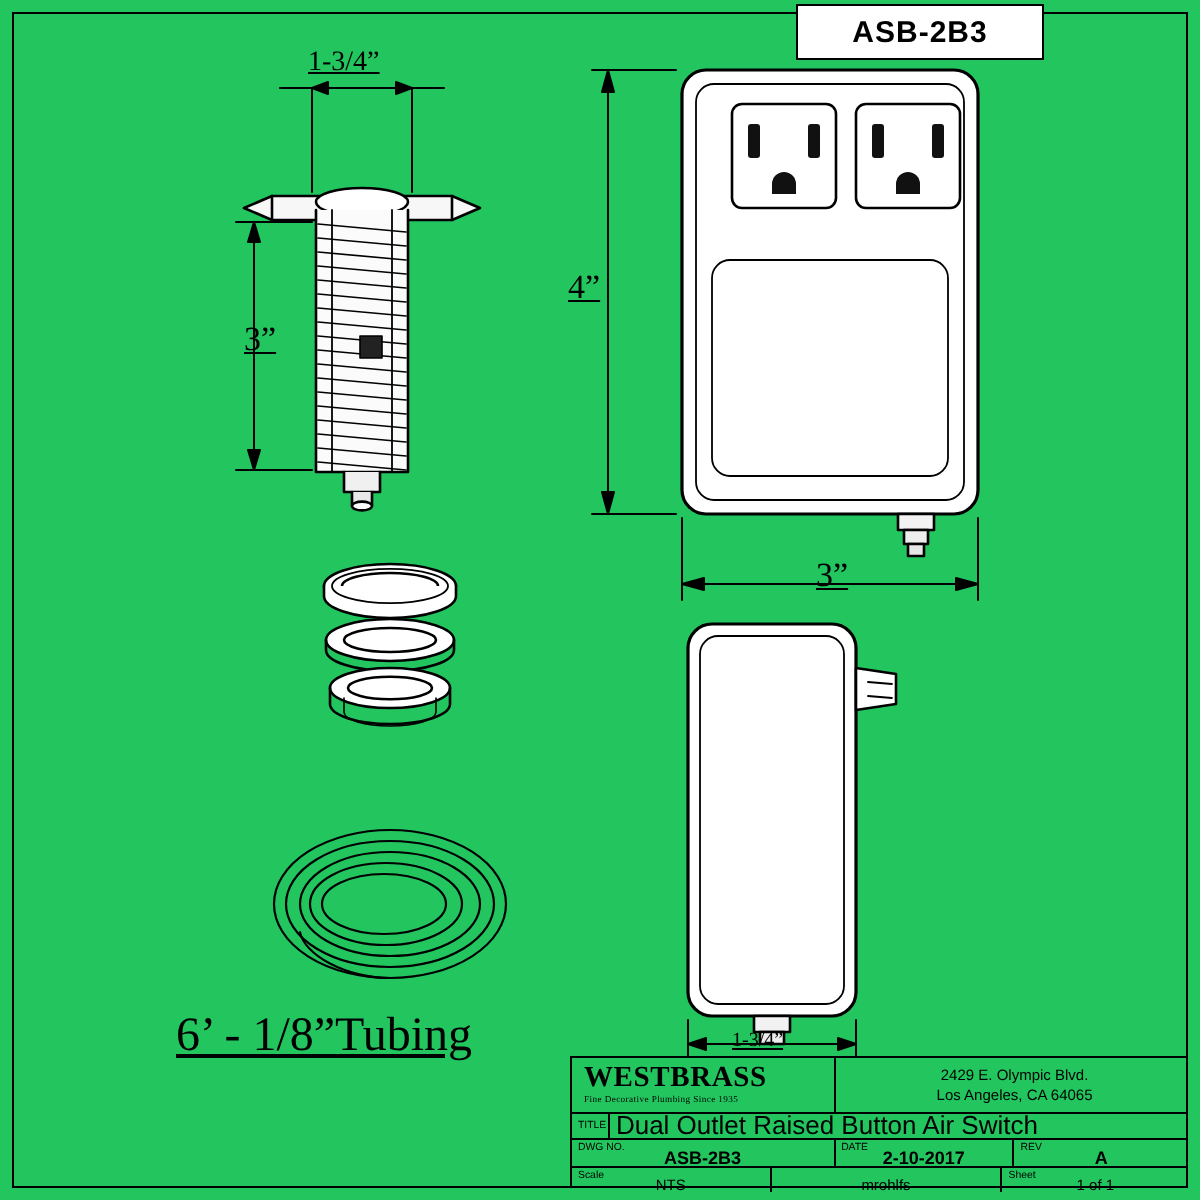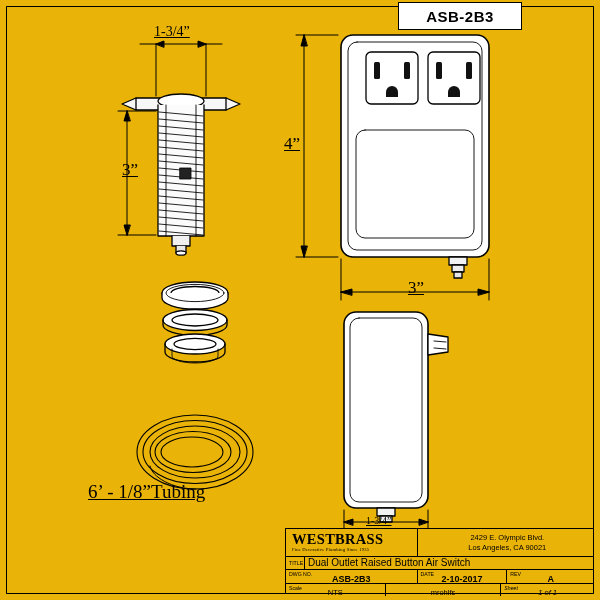--- a/index.html
+++ b/index.html
@@ -11,21 +11,21 @@
     width: 600px;
     height: 600px;
     font-family: "Liberation Sans", sans-serif;
     color: #000000;
     overflow: hidden;
   }
   #sheet {
     position: relative;
     width: 600px;
     height: 600px;
-    background: #eab308;
+    background: #22c55e;
     box-sizing: border-box;
   }
   .frame {
     position: absolute;
     left: 6px;
     top: 6px;
     width: 588px;
     height: 588px;
     border: 1.6px solid #000;
     box-sizing: border-box;
@@ -127,31 +127,31 @@
     flex-direction: column;
     justify-content: center;
     padding-left: 6px;
     font-size: 7.5px;
     line-height: 9.5px;
     text-align: center;
   }
   .title-row { height: 13px; }
   .title-key { width: 19px; display:flex; align-items:center; }
   .title-val { width: 290px; display:flex; align-items:center; }
-  .title-val .tb-val { font-weight: normal; font-size: 10px; }
+  .title-val .tb-val { font-weight: normal; font-size: 13px; }
   .dwg-row { height: 14px; }
   .c-dwg { width: 132px; }
   .c-date { width: 90px; }
   .c-rev { width: 87px; }
   .inline-key { font-size: 5.2px; position:absolute; left:3px; top:1px; }
   .inline-val { font-size: 9px; font-weight: bold; text-align:center; padding-top:3px; }
   .bottom-row { height: 12px; }
   .c-scale { width: 100px; }
   .c-by { width: 116px; }
-  .c-sheet { width: 93px; font-style: italic; }
+  .c-sheet { width: 93px; }
   .inline-val-sm { font-size: 7.5px; text-align:center; padding-top:3px; }
 </style>
 </head>
 <body>
 
 <div id="sheet">
 
   <div class="frame"></div>
 
   <div class="part-tag">ASB-2B3</div>
@@ -300,32 +300,32 @@
       </g>
 
     </g>
   </svg>
 
   <div class="lbl" style="left:154px; top:24px;">1-3/4”</div>
   <div class="lbl big" style="left:122px; top:160px;">3”</div>
   <div class="lbl big" style="left:284px; top:134px;">4”</div>
   <div class="lbl big" style="left:408px; top:278px;">3”</div>
   <div class="lbl" style="left:366px; top:515px; font-size:10px;">1-3/4”</div>
-  <div class="lbl" style="left:88px; top:481px; font-size:19px;">6’ - 1/8”Tubing</div>
+  <div class="lbl" style="left:88px; top:505px; font-size:24px;">6’ - 1/8”Tubing</div>
 
   <div class="titleblock">
 
     <div class="tb-row">
       <div class="tb-cell logo-cell">
         <div class="logo-main">WESTBRASS</div>
         <div class="logo-sub">Fine Decorative Plumbing Since 1935</div>
       </div>
       <div class="tb-cell addr-cell">
         <div>2429 E. Olympic Blvd.</div>
-        <div>Los Angeles, CA 90021</div>
+        <div>Los Angeles, CA 64065</div>
       </div>
     </div>
 
     <div class="tb-row title-row">
       <div class="tb-cell title-key">
         <span class="tb-key">TITLE</span>
       </div>
       <div class="tb-cell title-val">
         <span class="tb-val">Dual Outlet Raised Button Air Switch</span>
       </div>

